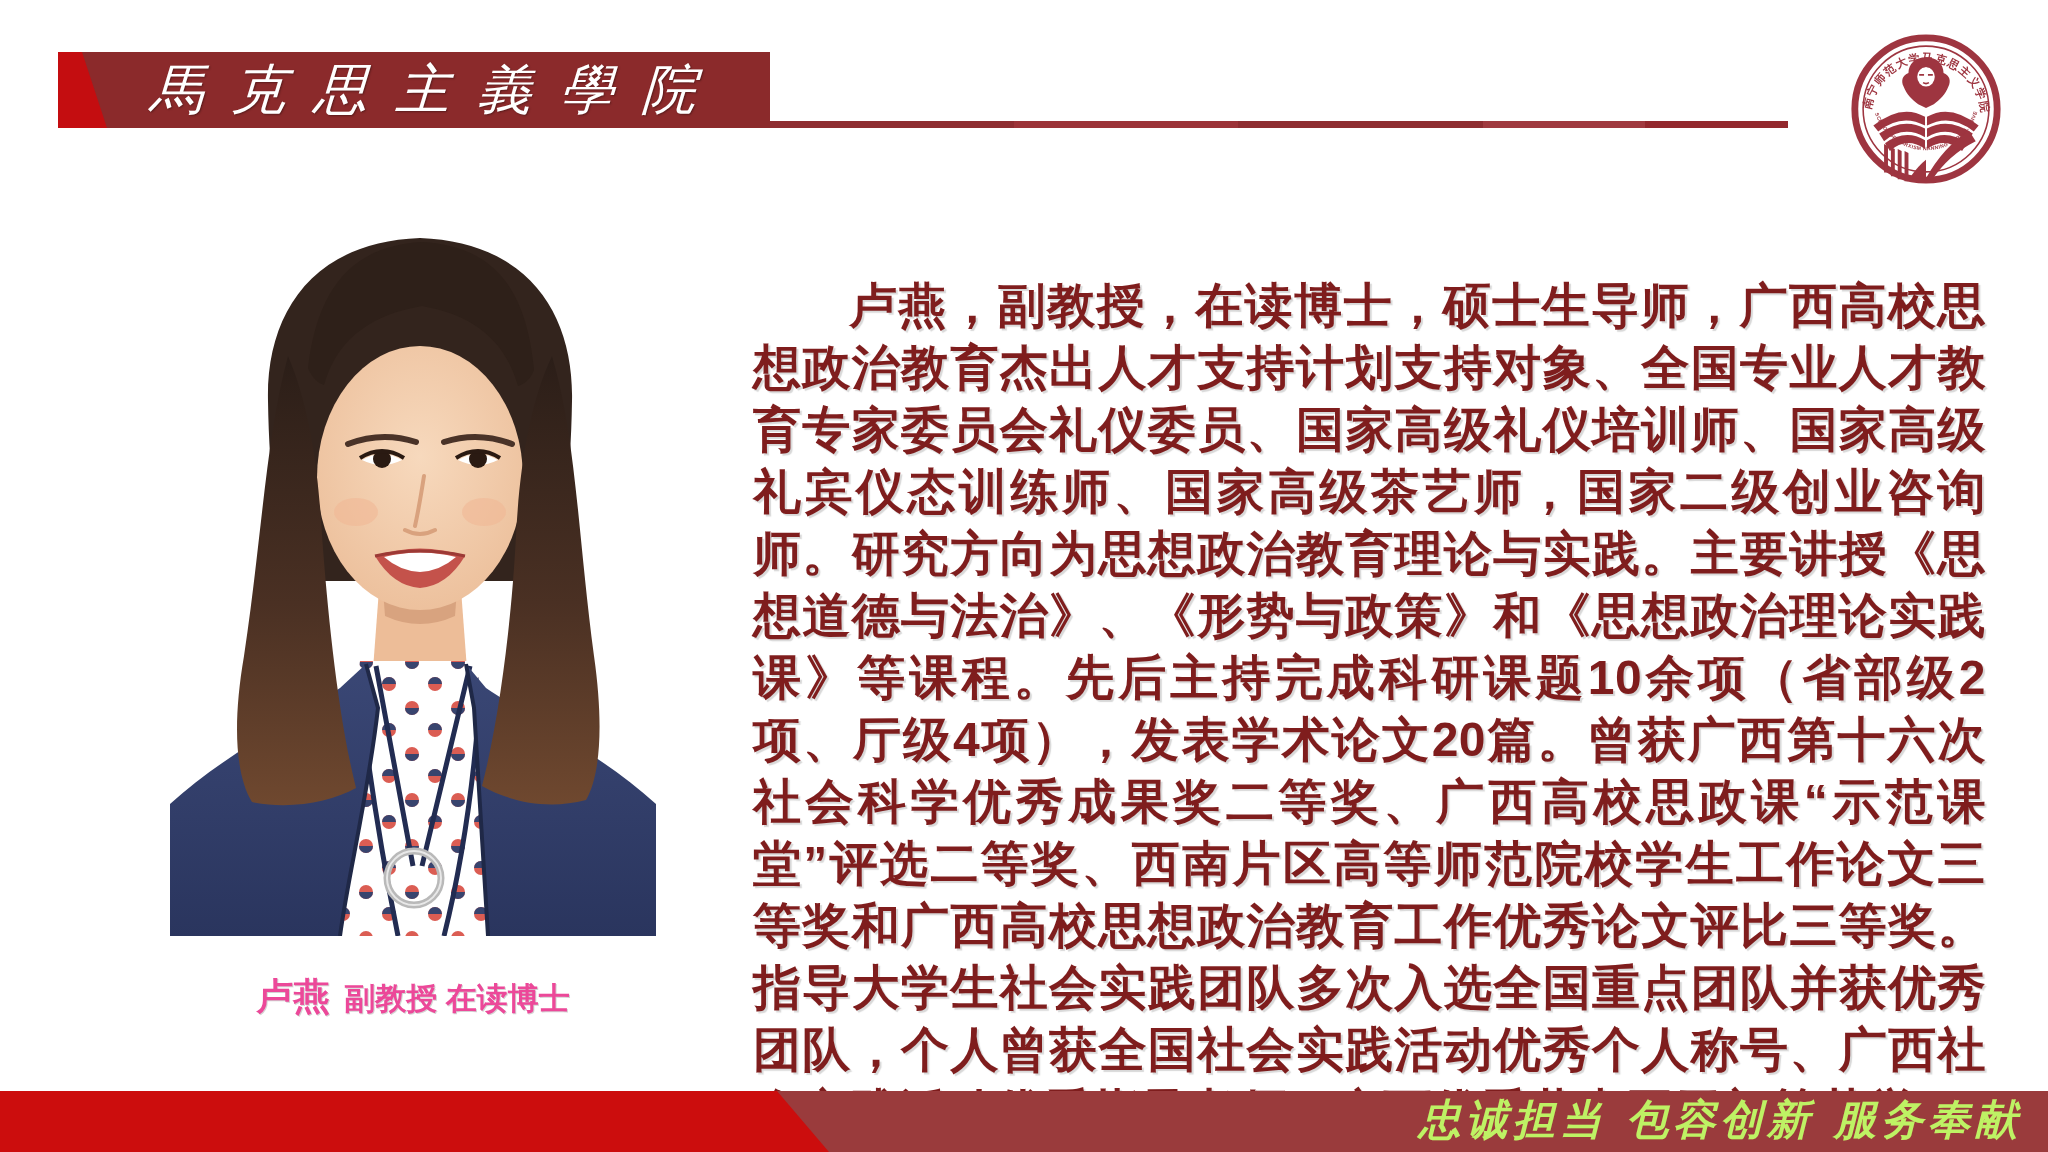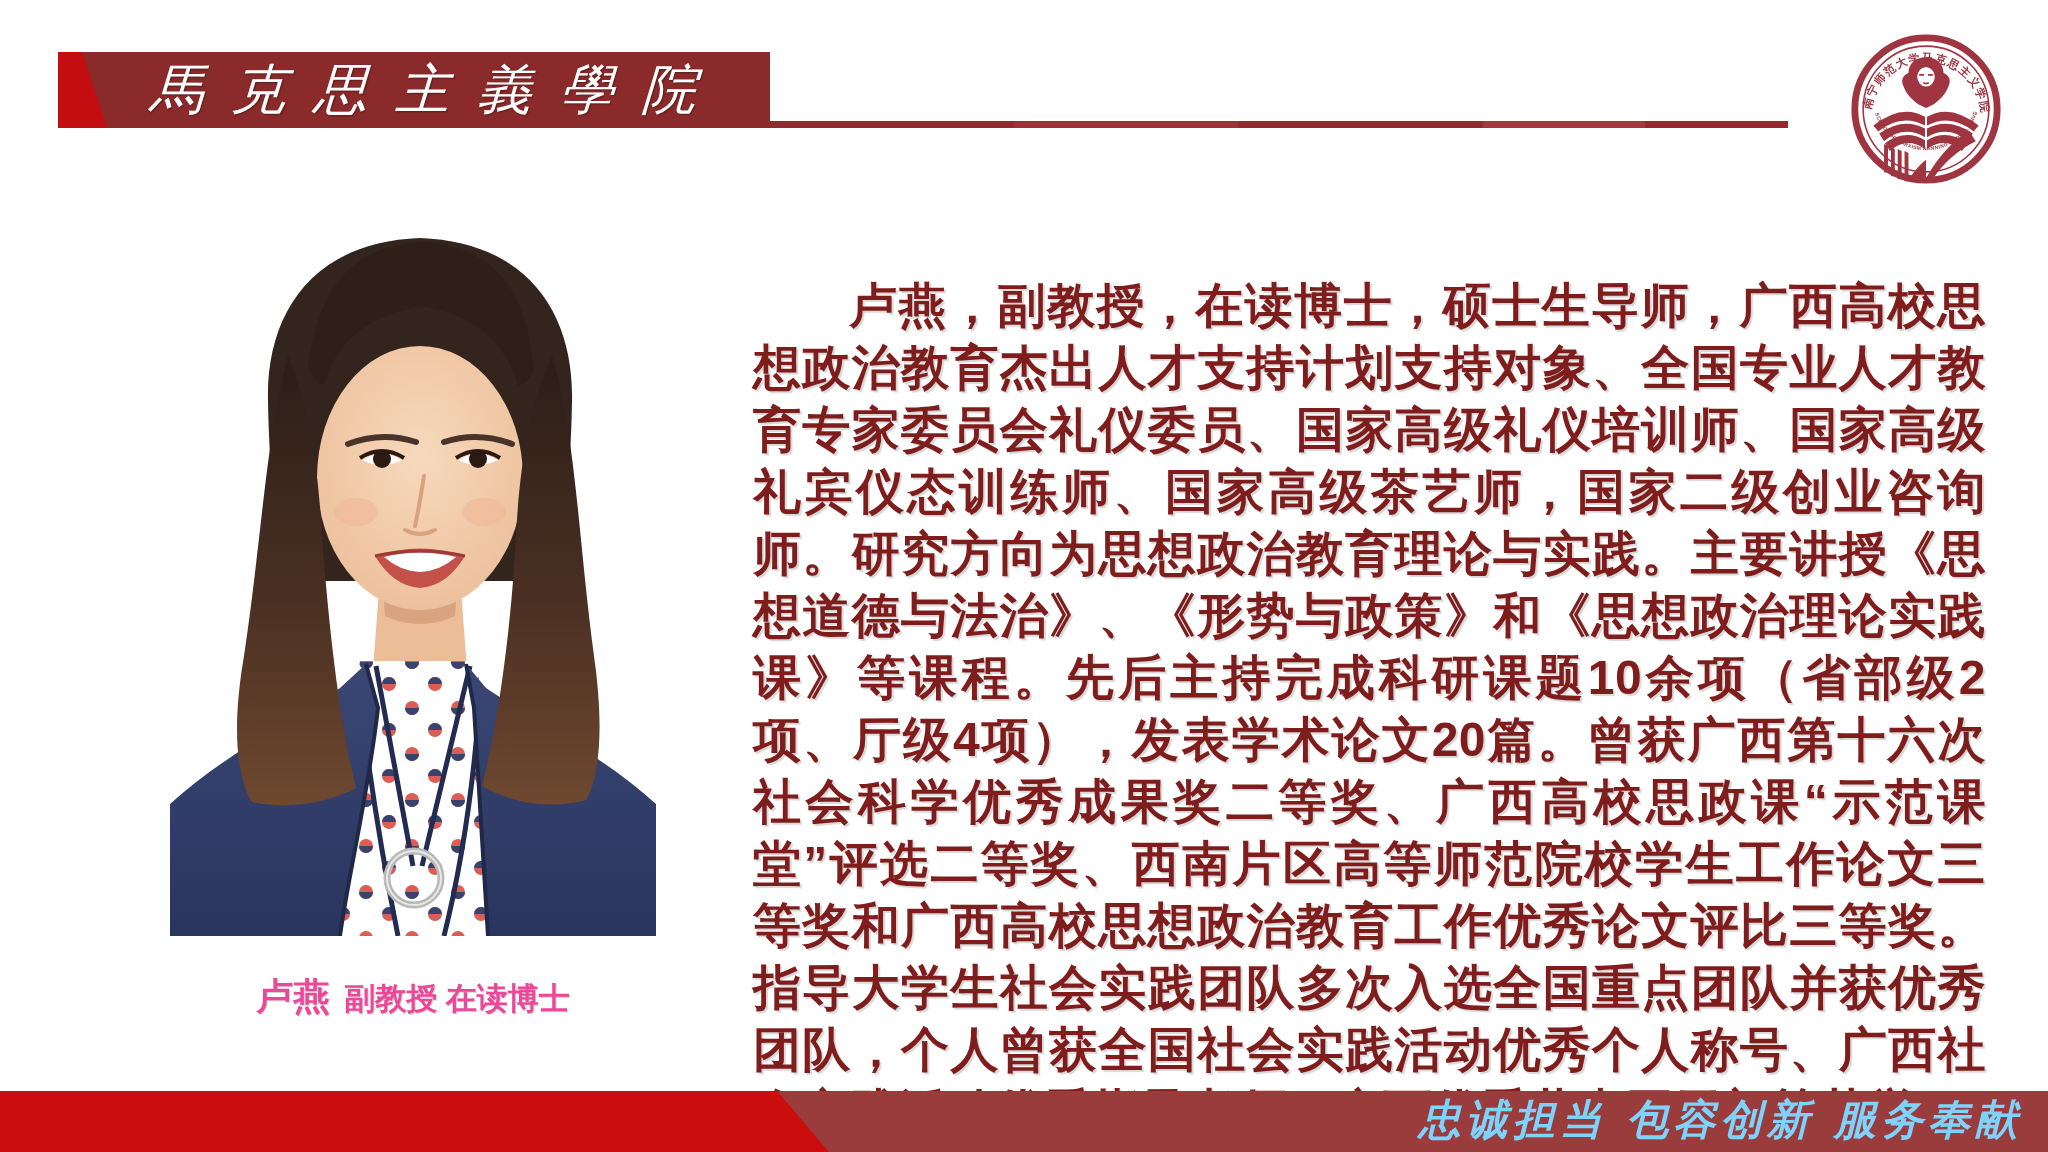--- a/index.html
+++ b/index.html
@@ -43,21 +43,21 @@
     text-shadow:2px 2px 1px rgba(125,125,125,.30);
   }
   
   .footer-band{position:absolute;left:0;top:1091px;width:2048px;height:61px;background:#9a3b3c;}
   .footer-red{
     position:absolute;left:0;top:0;width:860px;height:61px;background:#cc0d0d;
     clip-path:polygon(0 0,777px 0,829px 100%,0 100%);
   }
   .footer-motto{
     position:absolute;right:26px;top:0;height:61px;line-height:58px;
-    color:#7dd3fc;font-family:"DejaVu Serif",serif;font-style:italic;font-weight:700;
+    color:#bef264;font-family:"DejaVu Serif",serif;font-style:italic;font-weight:700;
     font-size:42px;letter-spacing:5px;white-space:nowrap;
   }
 </style>
 </head>
 <body>
 
 <div class="slide">
 
   <div class="header-box">
     <div class="header-strip"></div>

